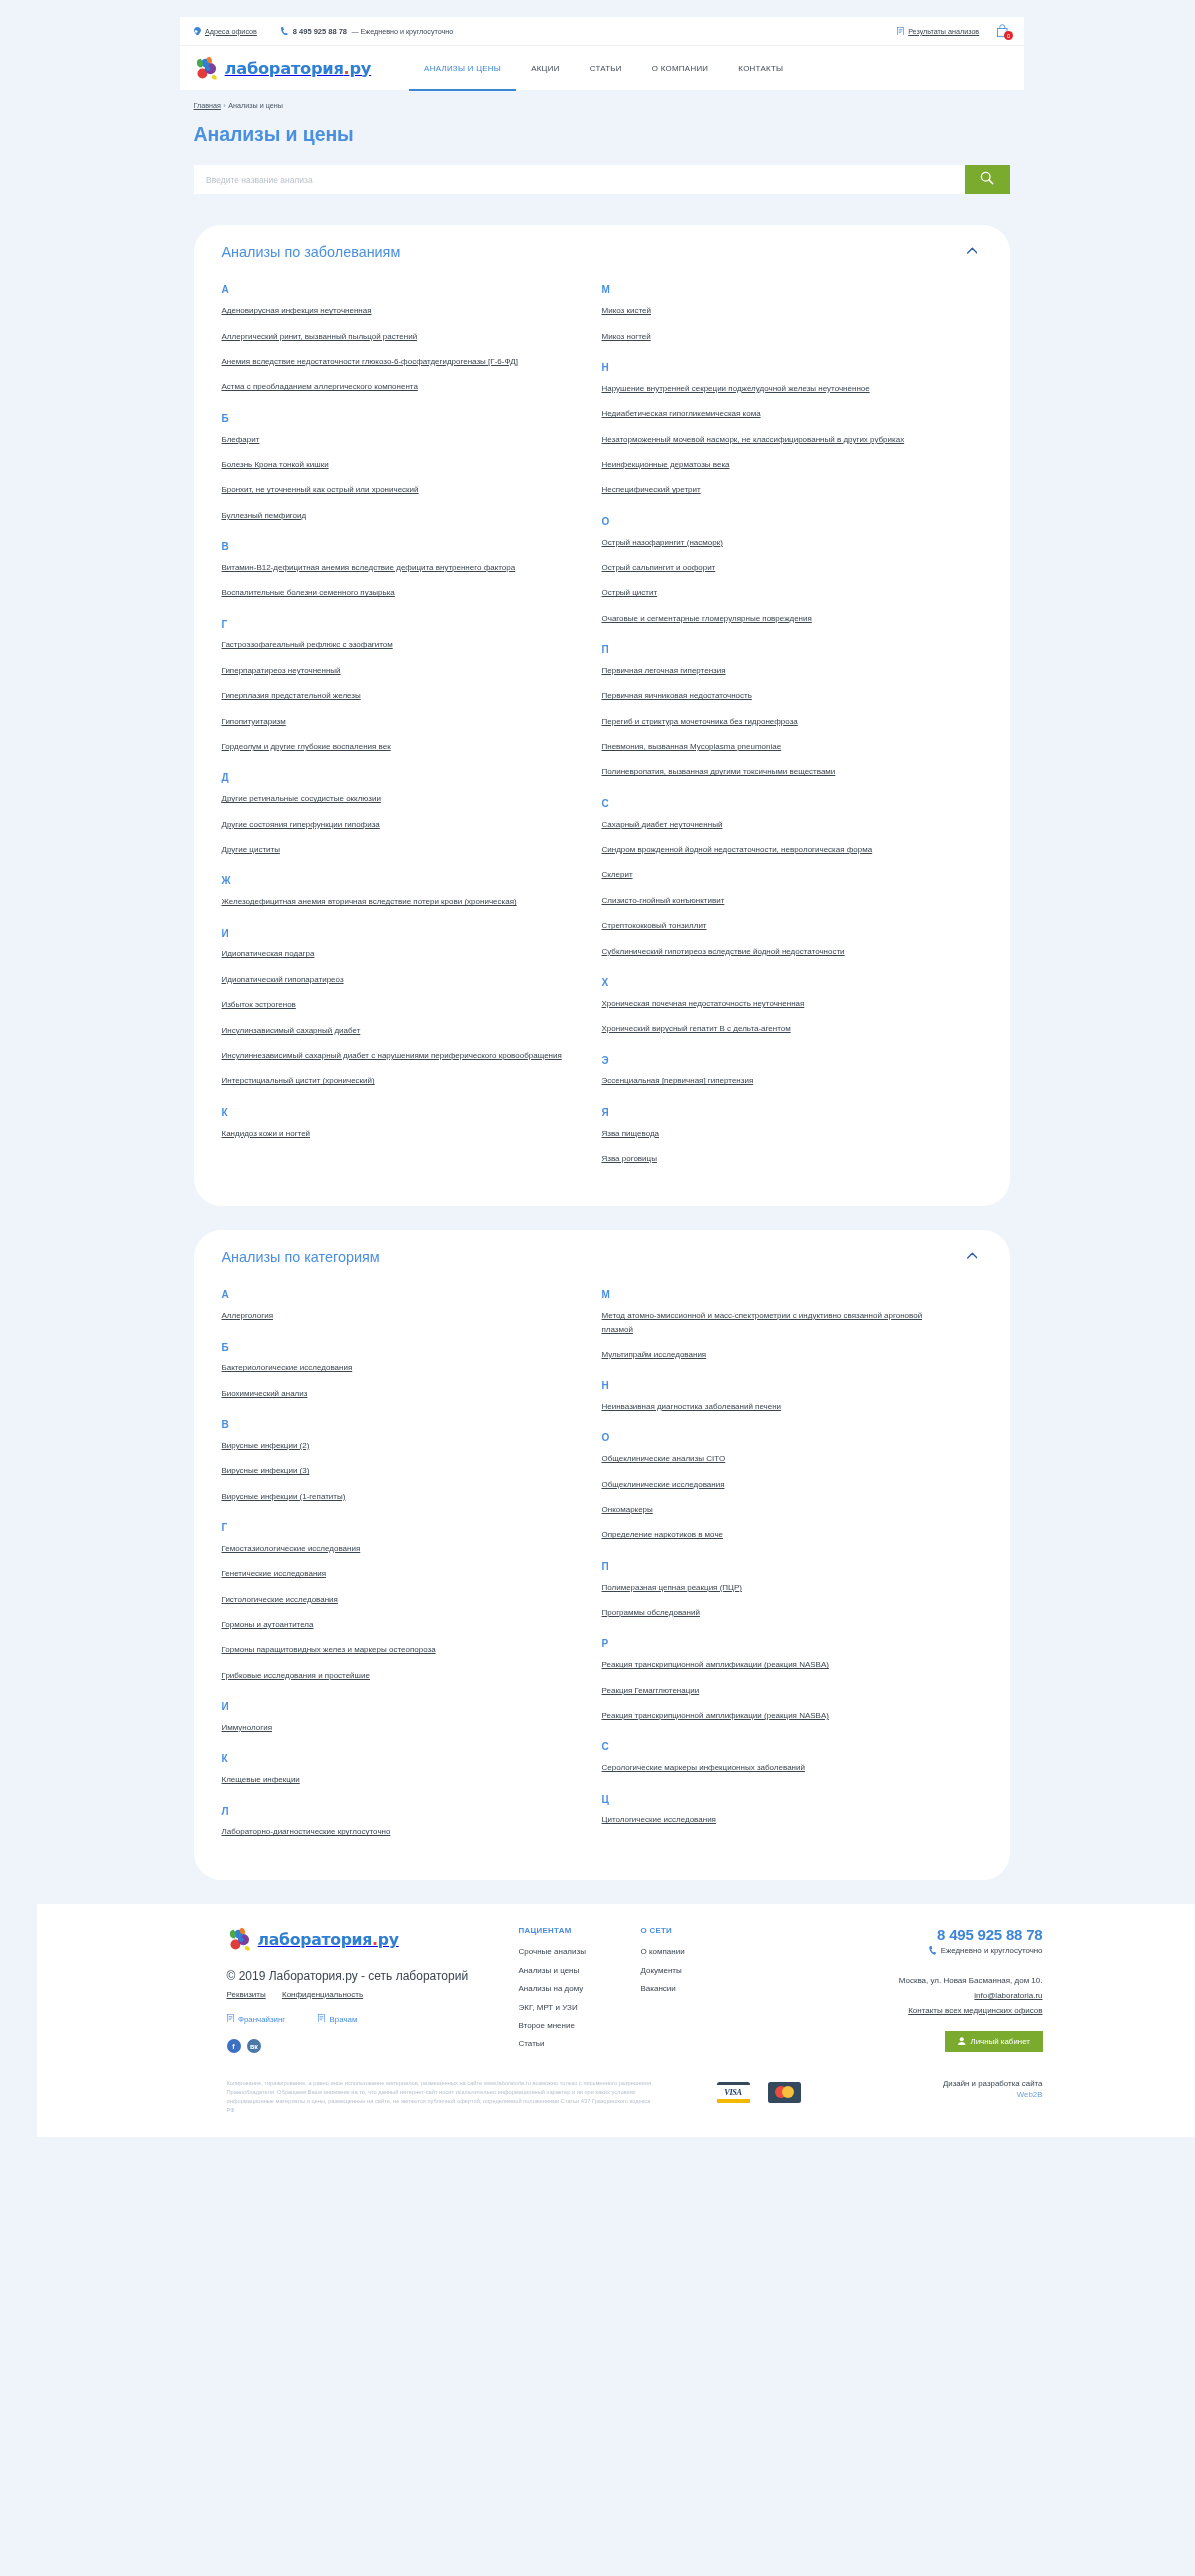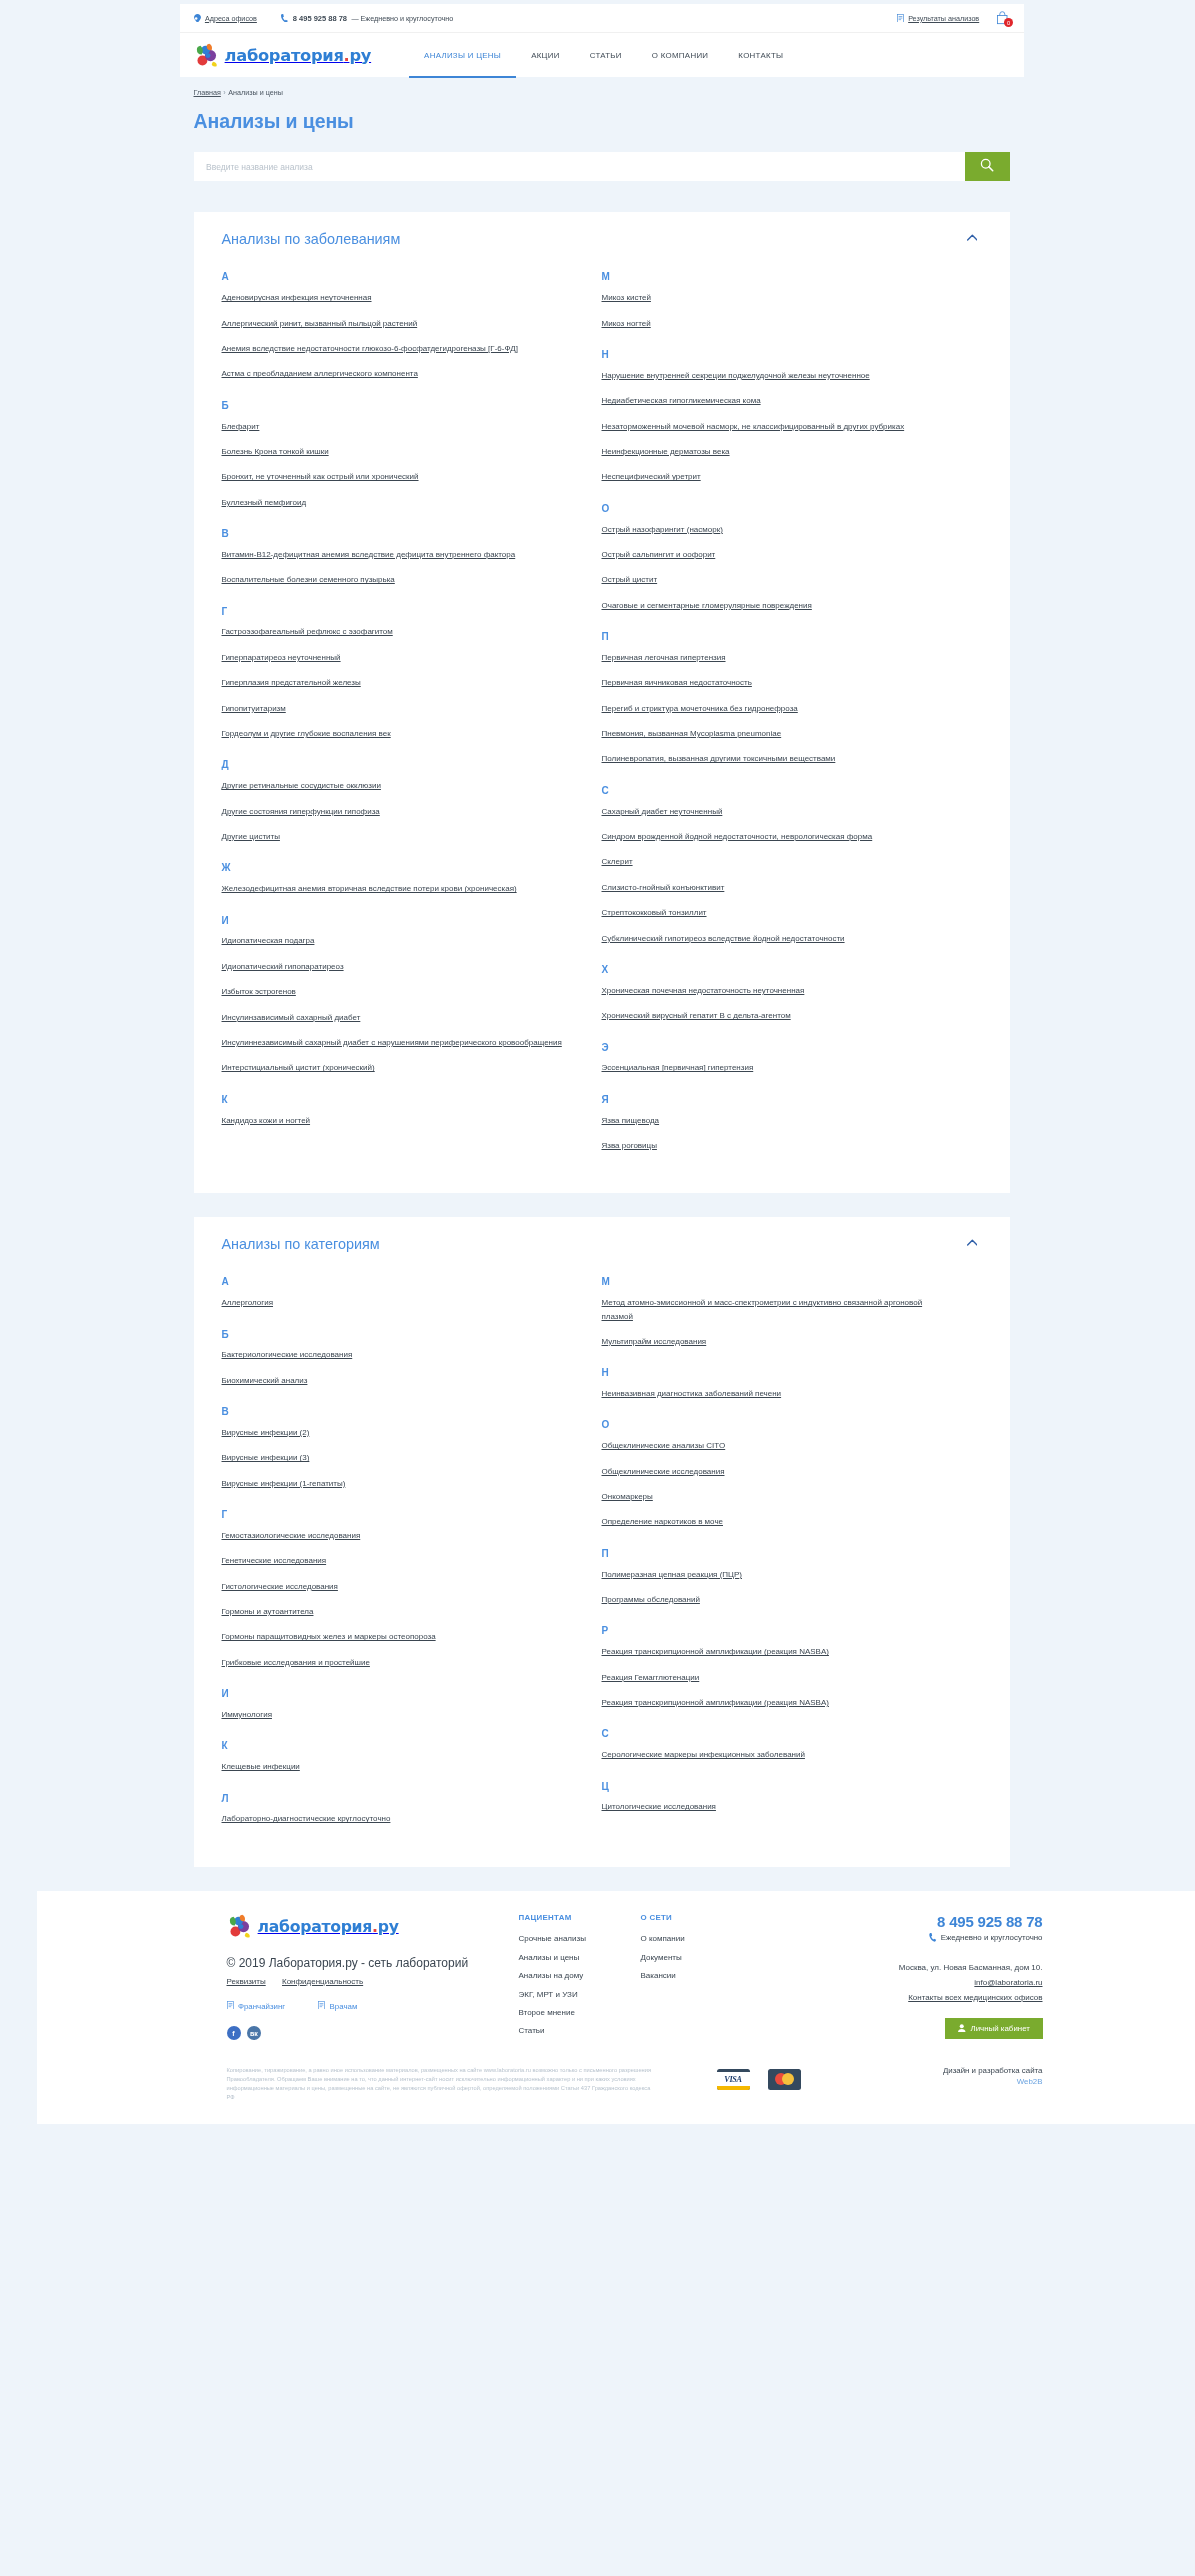--- a/index.html
+++ b/index.html
@@ -5,21 +5,21 @@
 <style>
   * { box-sizing: border-box; margin: 0; padding: 0; }
   html, body {
     width: 1195px;
     background: #eef4fa;
     font-family: "Liberation Sans", "DejaVu Sans", sans-serif;
     -webkit-font-smoothing: antialiased;
   }
   body { padding-bottom: 0; }
 
-  .page { width: 1137px; margin: 4px auto; background: #eef4fa; padding-left: 8px; }
+  .page { width: 1137px; margin: 17px auto; background: #eef4fa; padding-left: 8px; }
 
   
   .topbar {
     width: 844px; margin: 0 auto; background: #ffffff;
     height: 28px; display: flex; align-items: center;
     padding: 0 14px; position: relative;
   }
   .topbar-left { display: flex; align-items: center; gap: 24px; }
   .tb-item { display: flex; align-items: center; gap: 4.4px; font-size: 7.2px; color: #3f4a55; white-space: nowrap; }
   .tb-item a, .tb-item span { color: #3f4a55; text-decoration: none; }
@@ -79,21 +79,21 @@
     padding: 0 12.6px; font-size: 8.5px; color: #333;
     font-family: "Liberation Sans", sans-serif; outline: none;
   }
   .search-input::placeholder { color: #b9c2cb; }
   .search-btn {
     width: 45px; height: 29.5px; background: #7aab2e; border: none;
     cursor: pointer; display: flex; align-items: center; justify-content: center;
   }
 
   
-  .panel { background: #ffffff; margin-bottom: 24px; padding: 19px 28px 29px 28px; }
+  .panel { background: #ffffff; margin-bottom: 24px; padding: 19px 28px 29px 28px; border-radius: 27px; }
   .panel-head {
     display: flex; align-items: flex-start; justify-content: space-between;
     margin-bottom: 24px;
   }
   .panel-title { font-size: 14.4px; color: #4a8fe0; font-weight: normal; }
   .chevron { width: 19px; height: 12.6px; display:flex; align-items:center; justify-content:center; cursor:pointer; }
 
   .cols { display: flex; gap: 0; }
   .col { width: 50%; padding-right: 31px; }
 

